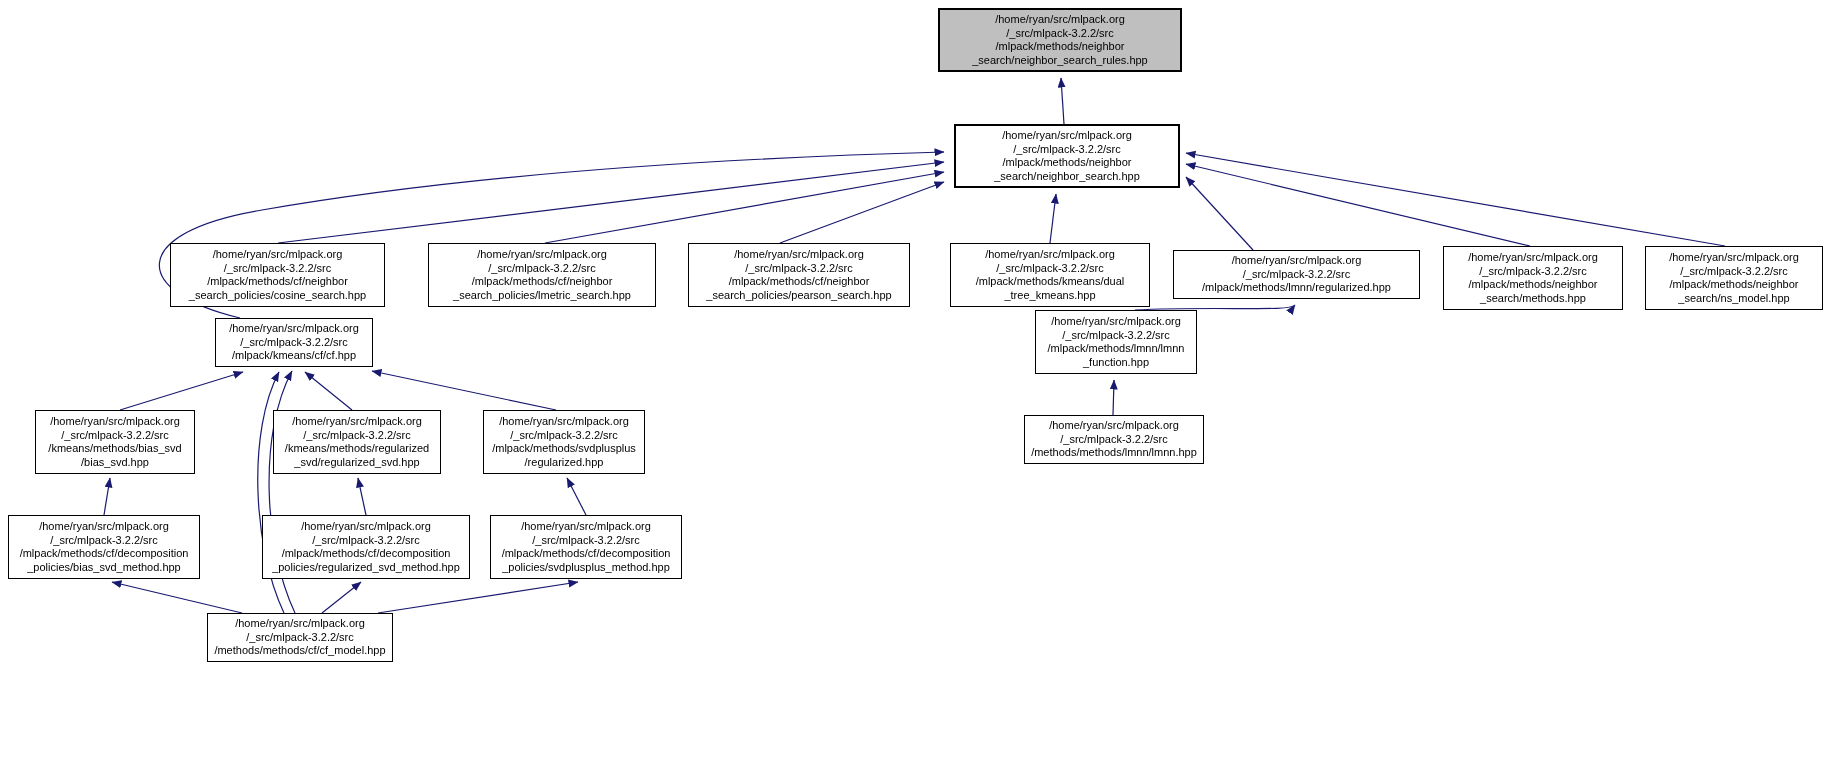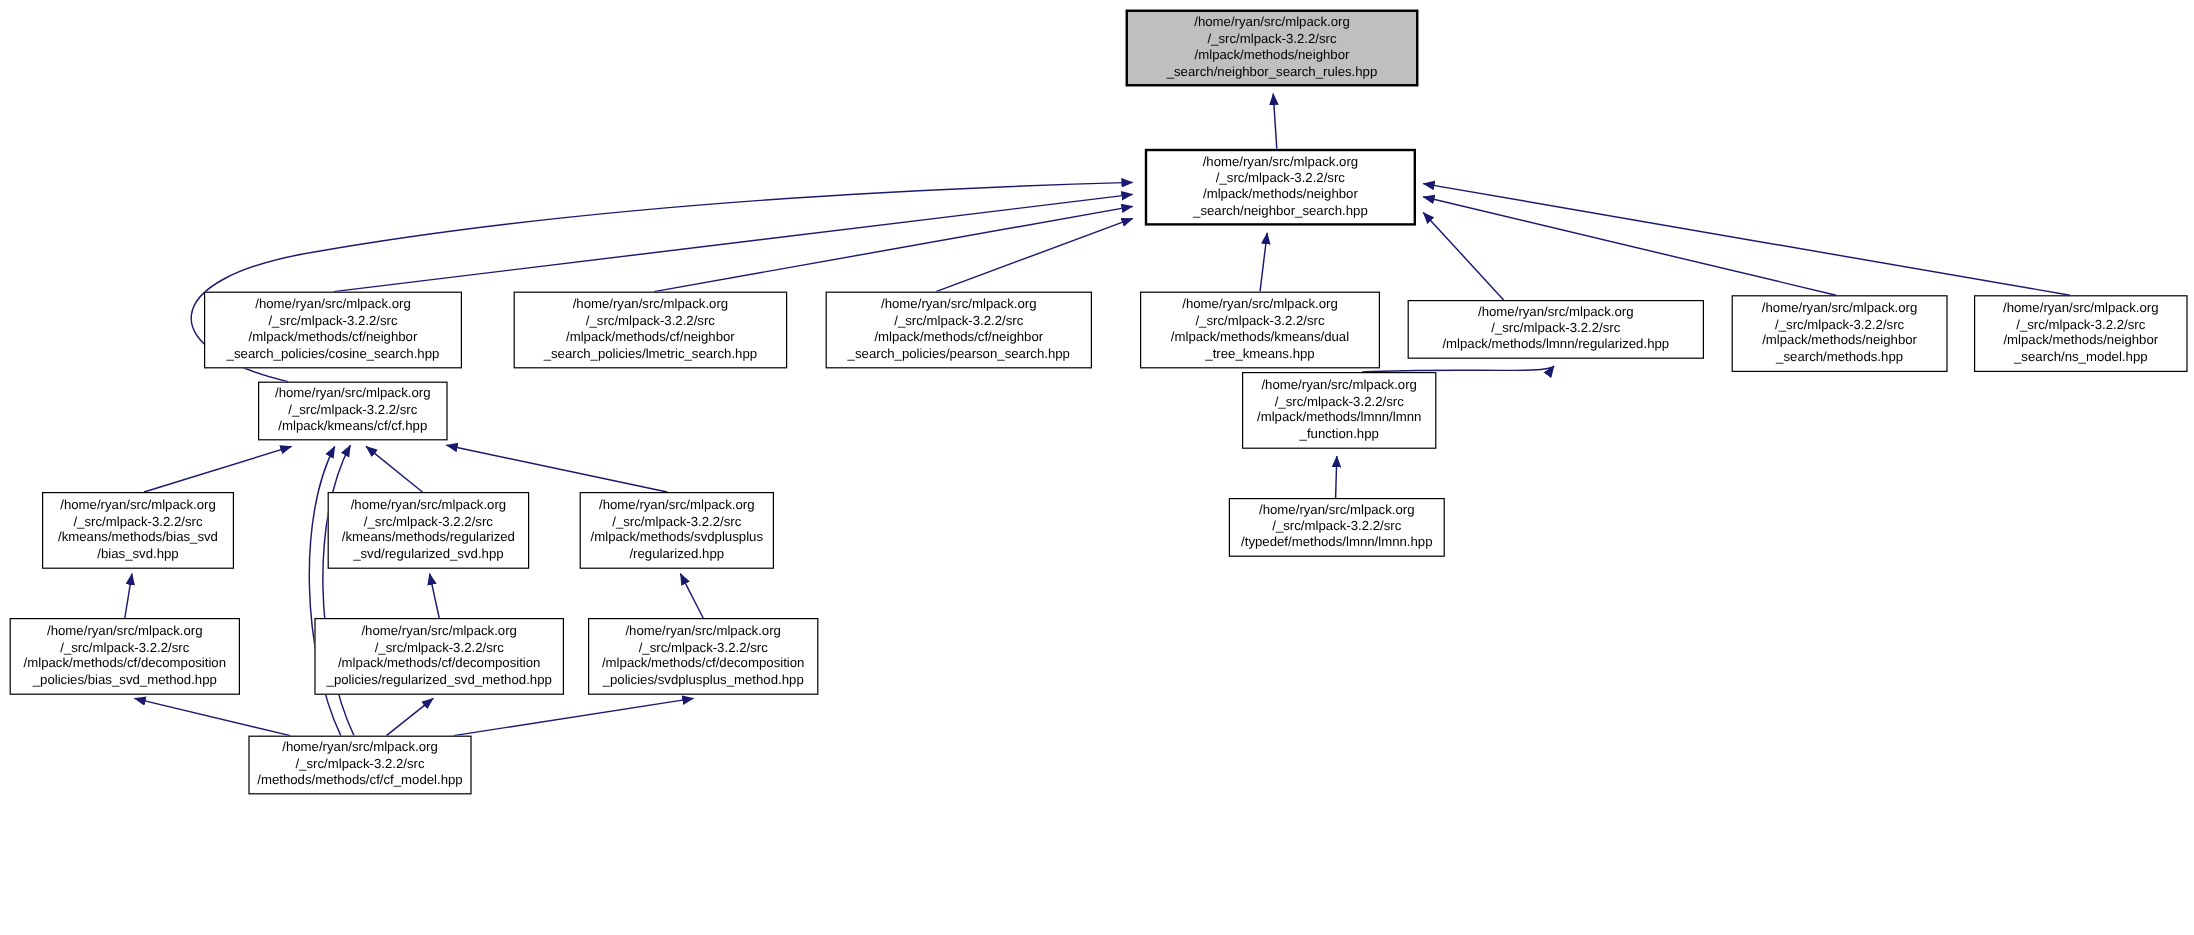--- a/index.html
+++ b/index.html
@@ -131,21 +131,21 @@
     </div>
   <div class="node" style="left:483px;top:410px;width:162px;height:64px">
       <div class="ln">/home/ryan/src/mlpack.org</div>
       <div class="ln">/_src/mlpack-3.2.2/src</div>
       <div class="ln">/mlpack/methods/svdplusplus</div>
       <div class="ln">/regularized.hpp</div>
     </div>
   <div class="node" style="left:1024px;top:415px;width:180px;height:49px">
       <div class="ln">/home/ryan/src/mlpack.org</div>
       <div class="ln">/_src/mlpack-3.2.2/src</div>
-      <div class="ln">/typedef/methods/lmnn/lmnn.hpp</div>
+      <div class="ln">/methods/methods/lmnn/lmnn.hpp</div>
     </div>
 
   <div class="node" style="left:8px;top:515px;width:192px;height:64px">
       <div class="ln">/home/ryan/src/mlpack.org</div>
       <div class="ln">/_src/mlpack-3.2.2/src</div>
       <div class="ln">/mlpack/methods/cf/decomposition</div>
       <div class="ln">_policies/bias_svd_method.hpp</div>
     </div>
   <div class="node" style="left:262px;top:515px;width:208px;height:64px">
       <div class="ln">/home/ryan/src/mlpack.org</div>

